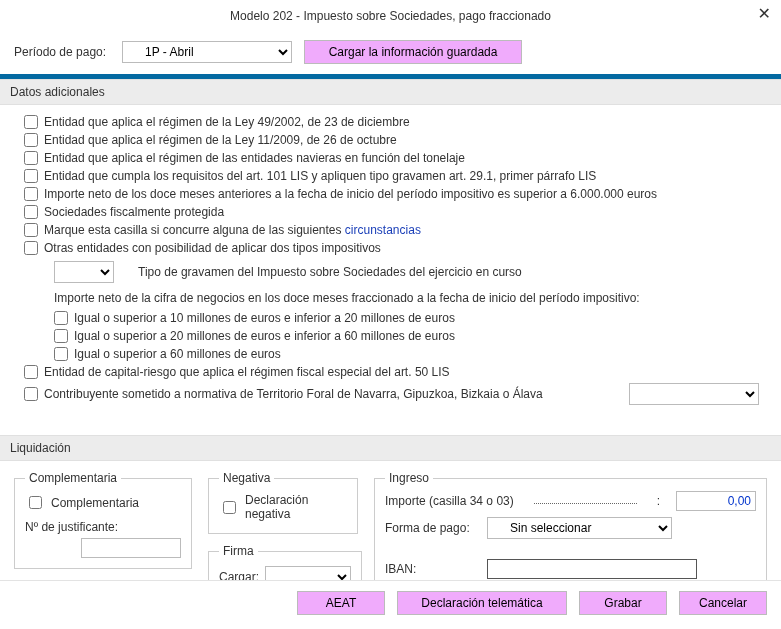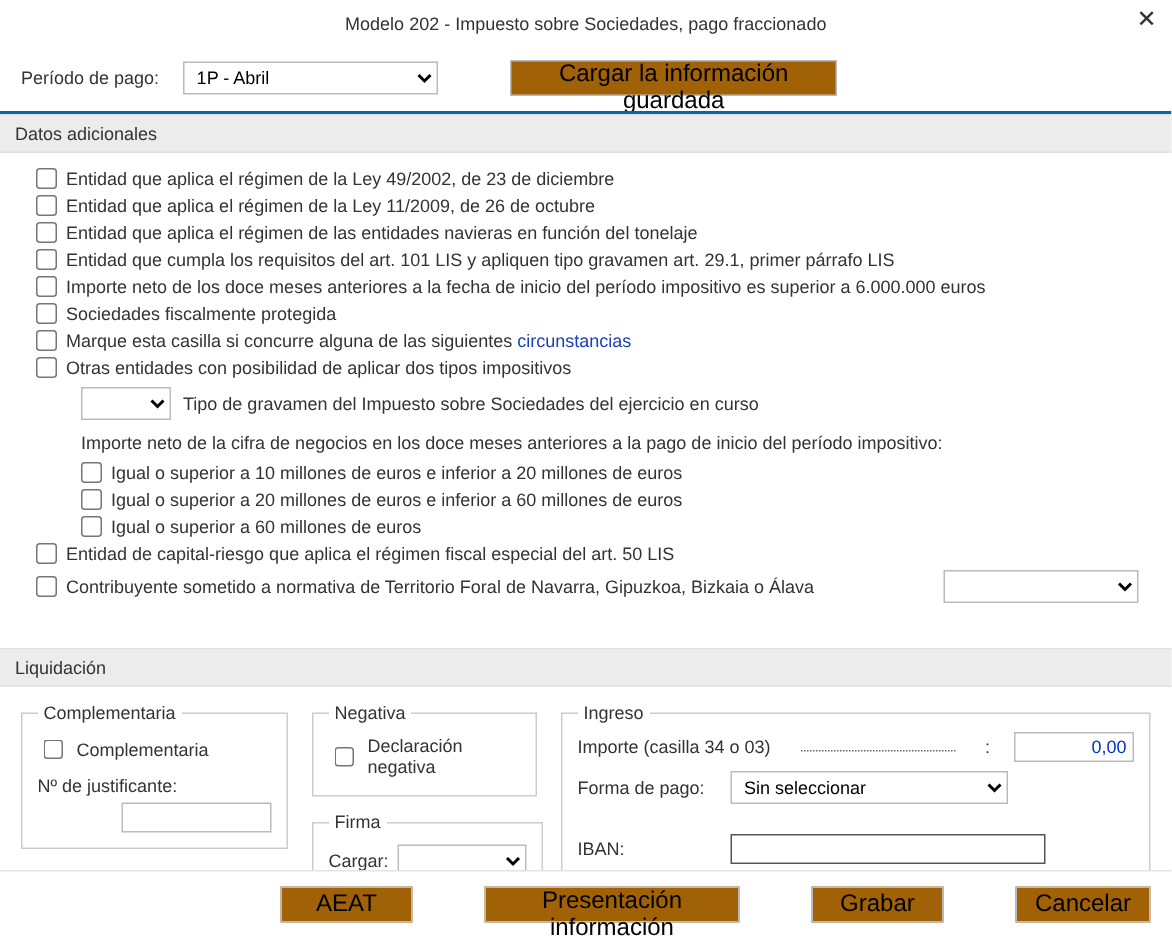--- a/index.html
+++ b/index.html
@@ -24,48 +24,48 @@
   .title-row .title { font-size: 12px; }
   .toolbar {
     display: flex; align-items: center; gap: 12px;
     padding: 8px 14px 10px 14px;
   }
   .toolbar label { margin-right: 4px; }
   .select-wrap, select, input[type=text] {
     font-family: inherit; font-size: 12px;
   }
   select {
-    height: 22px; background: #fff; border: 1px solid #bbb; padding: 1px 4px;
+    height: 22px; background: #fff; border: 1px solid #bbb; padding: 1px 18px;
   }
   .period-select { width: 170px; }
   .btn {
-    height: 24px; padding: 0 20px; background: #a16207;
-    border: 1px solid #bbb; font-family: inherit; font-size: 16px; cursor: pointer; margin-left: 36px;
+    height: 24px; padding: 0 20px; background: #f0abfc;
+    border: 1px solid #bbb; font-family: inherit; font-size: 12px; cursor: pointer;
   }
   .load-btn { width: 218px; }
   .scroll-area {
-    flex: 1; border-top: 2px solid #0369a1; border-bottom: 1px solid #e3e3e3;
+    flex: 1; border-top: 5px solid #0369a1; border-bottom: 1px solid #e3e3e3;
     overflow-y: scroll; padding: 0 0 14px 0;
   }
   .section-header {
     background: #ececec; padding: 5px 10px; font-size: 12px;
     border-top: 1px solid #e0e0e0; border-bottom: 1px solid #e0e0e0;
   }
   .section-body { padding: 8px 14px 4px 14px; }
   .chk-row {
     display: flex; align-items: center; gap: 6px;
     padding: 2px 0 2px 10px;
     font-size: 12px;
   }
   .chk-row.indent2 { padding-left: 40px; }
   .chk-row input[type=checkbox] {
     width: 14px; height: 14px; margin: 0;
   }
   .note-row { padding: 4px 0 4px 40px; font-size: 12px; }
-  .type-row { padding: 4px 0 4px 40px; display: flex; align-items: center; gap: 8px; }
+  .type-row { padding: 4px 0 4px 40px; display: flex; align-items: center; gap: 24px; }
   .type-row select { width: 60px; }
   a.link { color: #1a3fb8; text-decoration: none; }
   .territorio-row { display:flex; align-items:center; }
   .territorio-row select { margin-left:auto; width:130px; margin-right:8px; }
   .liq-body {
     display: flex; gap: 16px; padding: 10px 14px 8px 14px;
   }
   fieldset {
     border: 1px solid #ccc; padding: 6px 10px 10px 10px;
     margin: 0;
@@ -153,21 +153,21 @@
       <div class="chk-row">
         <input type="checkbox" style="">
         <span>Otras entidades con posibilidad de aplicar dos tipos impositivos</span>
       </div>
 
       <div class="type-row">
         <select><option></option></select>
         <span>Tipo de gravamen del Impuesto sobre Sociedades del ejercicio en curso</span>
       </div>
 
-      <div class="note-row">Importe neto de la cifra de negocios en los doce meses anteriores a la pago de inicio del período impositivo:</div>
+      <div class="note-row">Importe neto de la cifra de negocios en los doce meses fraccionado a la fecha de inicio del período impositivo:</div>
 
       <div class="chk-row indent2">
         <input type="checkbox" style="">
         <span>Igual o superior a 10 millones de euros e inferior a 20 millones de euros</span>
       </div>
       <div class="chk-row indent2">
         <input type="checkbox" style="">
         <span>Igual o superior a 20 millones de euros e inferior a 60 millones de euros</span>
       </div>
       <div class="chk-row indent2">
@@ -246,18 +246,18 @@
             <input type="text" value="" style="">
           </div>
         </fieldset>
       </div>
     </div>
 
   </div>
 
   <div class="footer">
     <button class="btn">AEAT</button>
-    <button class="btn wide">Presentación información</button>
+    <button class="btn wide">Declaración telemática</button>
     <button class="btn">Grabar</button>
     <button class="btn">Cancelar</button>
   </div>
 
 </div>
 
 </body></html>

